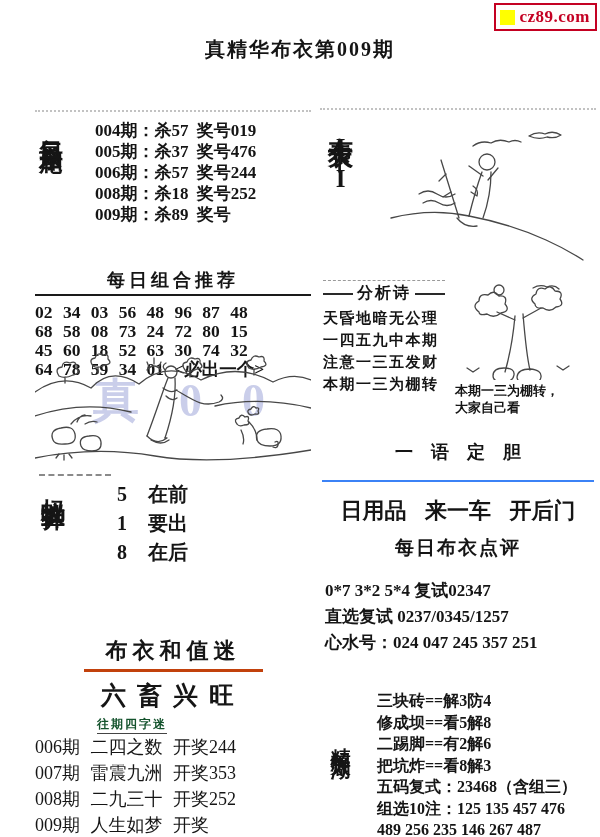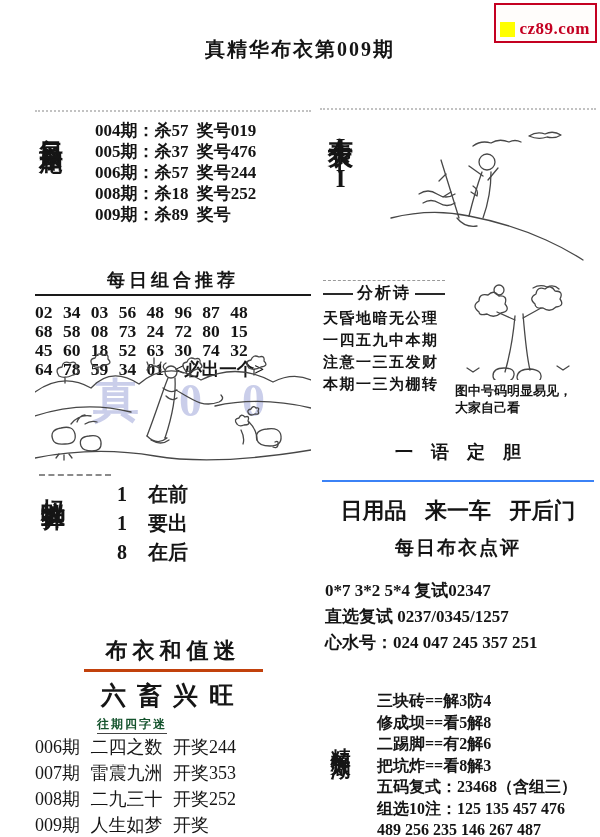--- a/index.html
+++ b/index.html
@@ -6,21 +6,21 @@
   .page{
     position:relative;width:600px;height:837px;margin:0 auto;
     background:#ffffff;overflow:hidden;
     font-family:"Liberation Serif","DejaVu Serif",serif;
     color:#151515;
   }
   
   .badge{
     position:absolute;top:3px;right:3px;height:24px;
     border:2px solid #c40021;background:#fffdfb;
-    display:flex;align-items:center;padding:12px 5px 0 4px;gap:4px;
+    display:flex;align-items:center;padding:0 5px 0 4px;gap:4px;
   }
   .badge .sq{width:15px;height:15px;background:#ffff00;}
   .badge .txt{color:#c40021;font-size:17px;font-weight:bold;letter-spacing:.5px;}
   .page-title{
     position:absolute;top:36px;left:0;width:100%;text-align:center;
     font-size:20px;font-weight:bold;letter-spacing:2px;
   }
   
   .vtitle{
     writing-mode:vertical-rl;text-orientation:upright;
@@ -158,21 +158,21 @@
 
       <path d="M0,114 Q60,102 120,112 T276,106"></path>
     </svg>
   </div>
 
   <div class="sec ant">
     <div class="dash"></div>
     <div class="body">
       <div class="vtitle">蚂蚁神算</div>
       <div class="rows">
-        <div>1 在前</div>
+        <div>5 在前</div>
         <div>1 要出</div>
         <div>8 在后</div>
       </div>
     </div>
   </div>
 
   <div class="sec hezhi">
     <div><span class="ttl">布衣和值迷</span></div>
     <div class="ans">六畜兴旺</div>
   </div>
@@ -236,21 +236,21 @@
         <path d="M68,34 C70,58 72,78 75,90"></path>
         <path d="M60,40 L42,32 M68,38 L86,28"></path>
 
         <path d="M38,96 q0,-8 11,-8 q11,0 10,7 q-1,7 -11,7 q-10,0 -10,-6"></path>
         <path d="M62,97 q1,-8 13,-8 q12,1 11,8 q-1,7 -13,7 q-11,-1 -11,-7"></path>
 
         <path d="M12,88 l6,4 l6,-4"></path>
         <path d="M102,86 l6,4 l6,-4"></path>
       </svg>
       <div class="cap">
-        <div>图中号码明显易见，</div>
+        <div>本期一三为棚转，</div>
         <div>大家自己看</div>
       </div>
     </div>
   </div>
 
   <div class="sec yuding">
     <div class="ttl">一语定胆</div>
     <div class="main">日用品 来一车 开后门</div>
     <div class="sub">每日布衣点评</div>
   </div>

